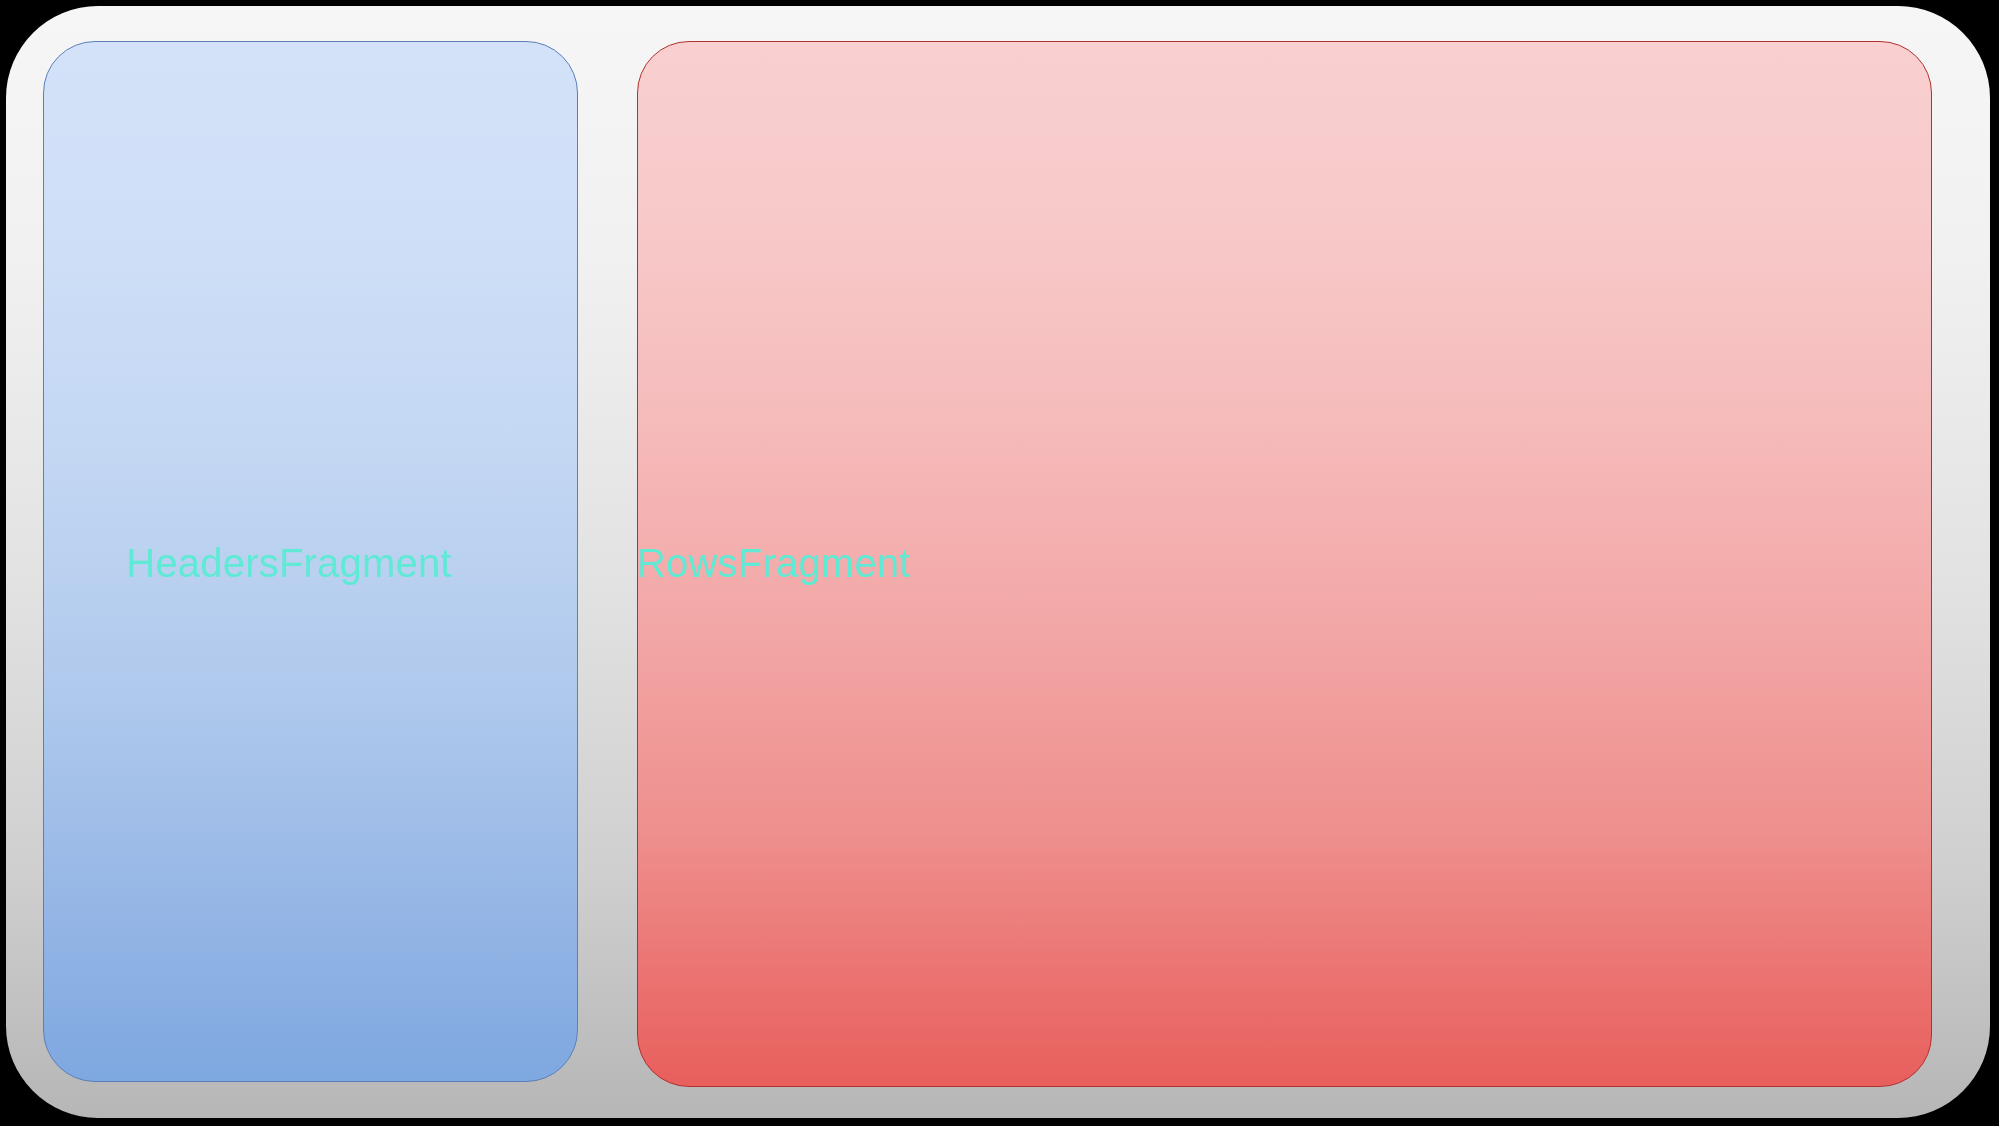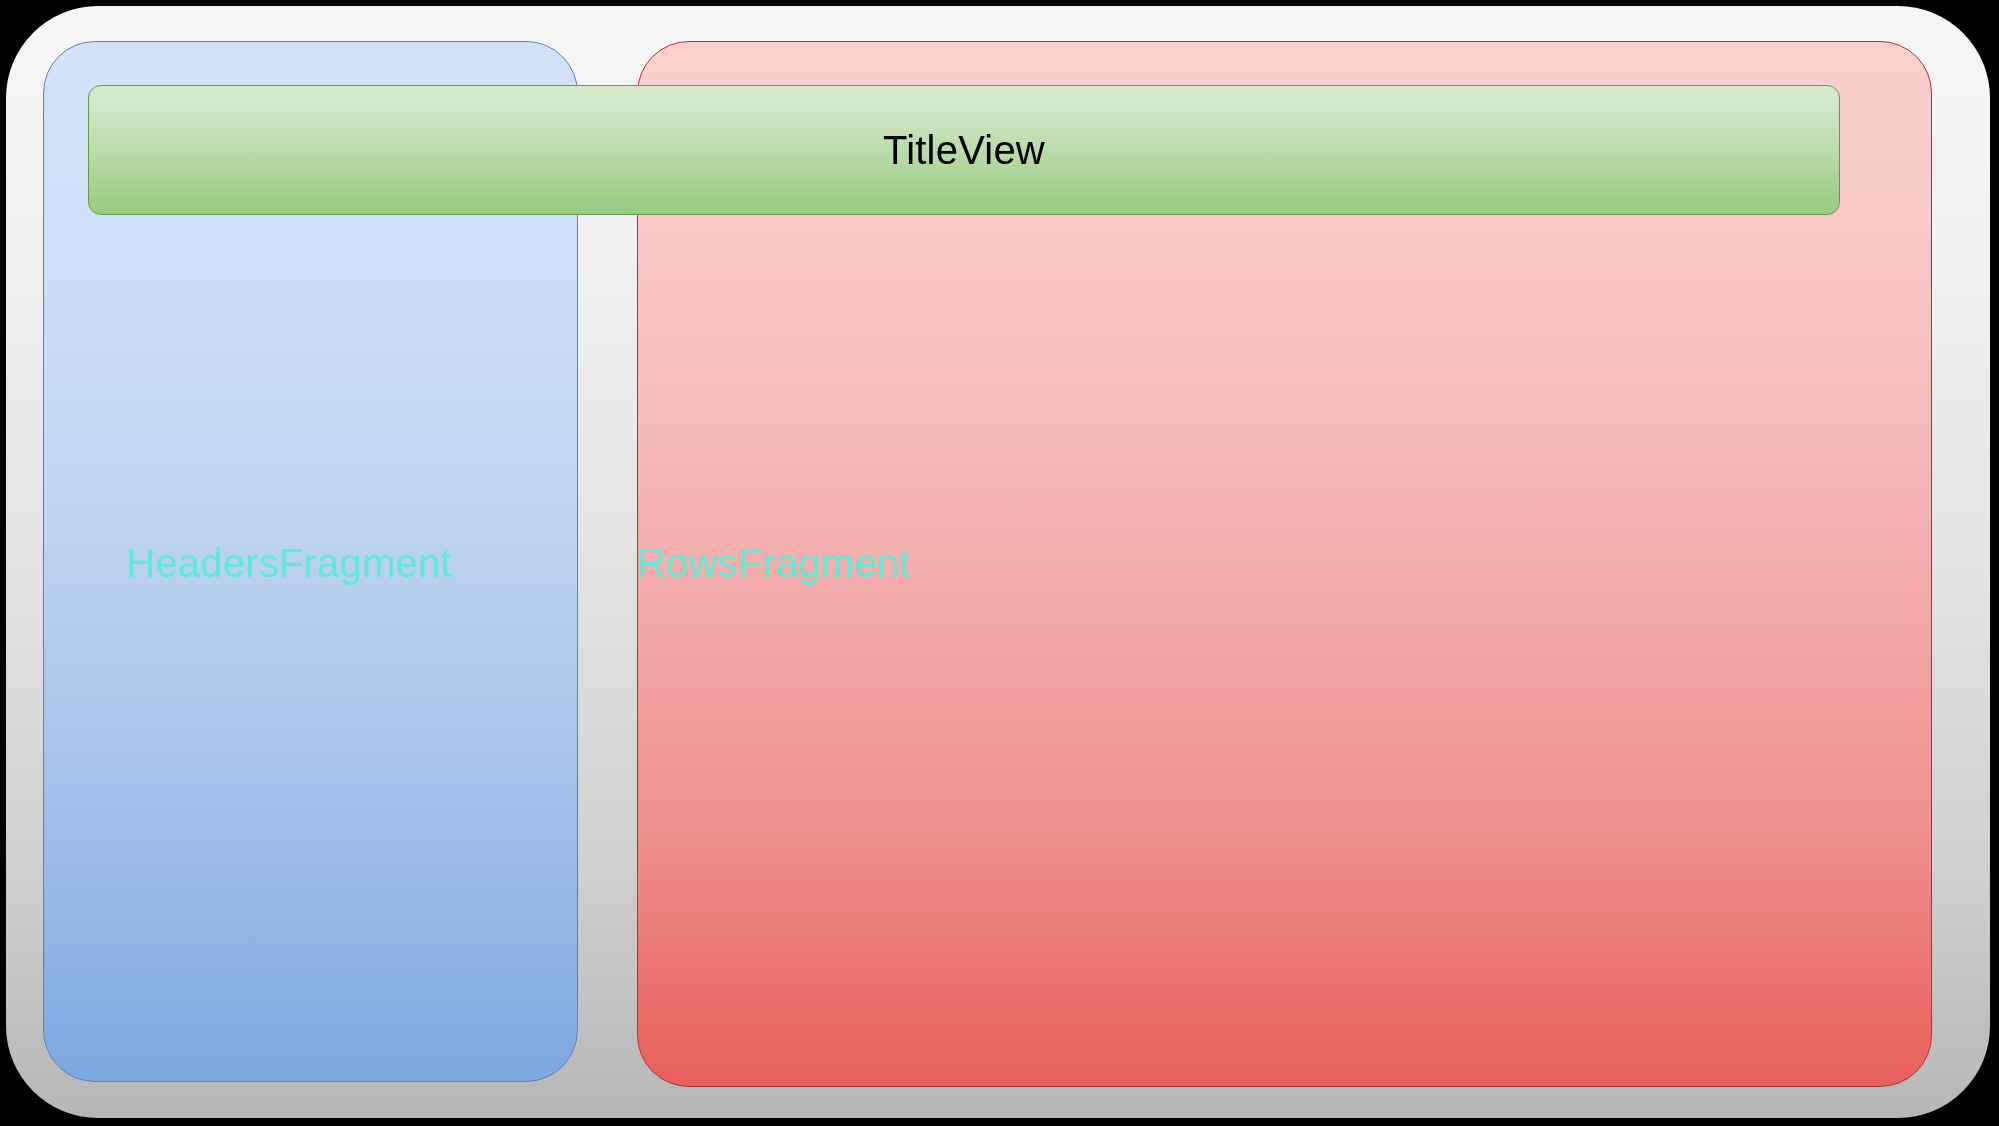--- a/index.html
+++ b/index.html
@@ -109,21 +109,18 @@
 <body>
 
 <div id="stage">
 
   <div class="outer-frame"></div>
 
   <div class="headers-panel"></div>
 
   <div class="rows-panel"></div>
 
-  <div class="title-view">
-    <span class="label-title">TitleView</span>
-  </div>
 
   <div class="panel-label label-headers">HeadersFragment</div>
 
   <div class="panel-label label-rows">RowsFragment</div>
 
 </div>
 
 </body></html>

